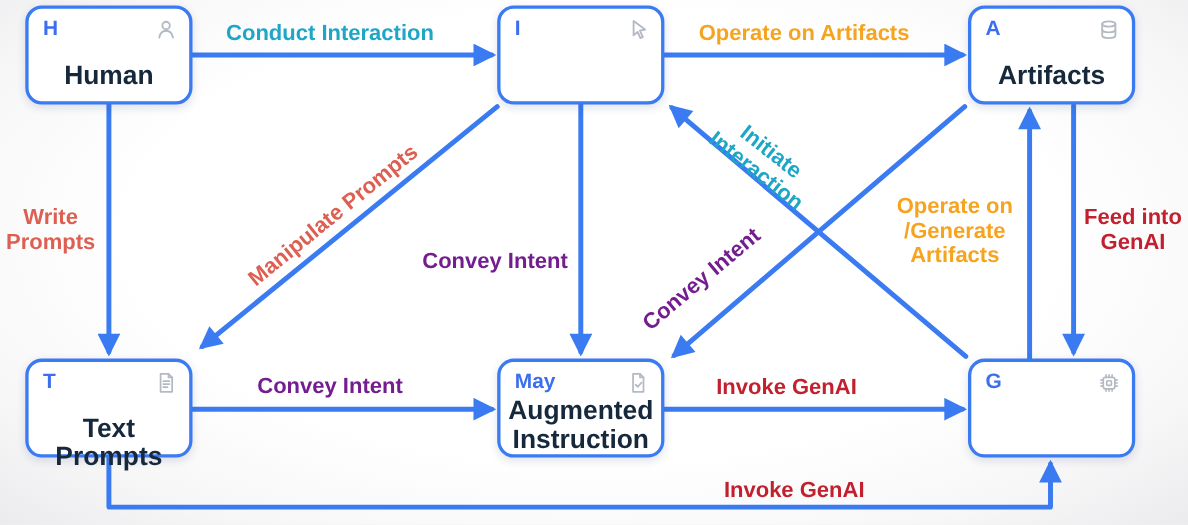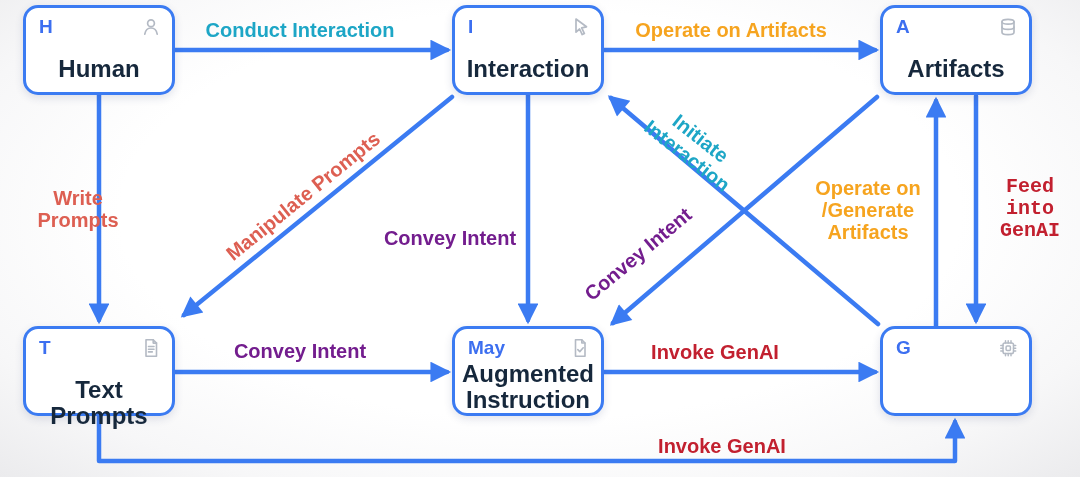--- a/index.html
+++ b/index.html
@@ -78,21 +78,20 @@
     <span class="title">Human</span>
   </div>
 
   <div class="node" style="left:452px;top:5px">
     <span class="letter">I</span>
     <span class="icon">
       <svg width="22" height="22" viewBox="0 0 22 22" fill="none" stroke="#b4bac4" stroke-width="1.7" stroke-linejoin="round">
         <path d="M7 3 L17.5 10.8 L12.7 11.9 L15.4 17.6 L13.2 18.6 L10.6 13 L7 16.2 Z"></path>
       </svg>
     </span>
-    <span class="title">Interaction</span>
   </div>
 
   <div class="node" style="left:880px;top:5px">
     <span class="letter">A</span>
     <span class="icon">
       <svg width="22" height="22" viewBox="0 0 22 22" fill="none" stroke="#b4bac4" stroke-width="1.7" stroke-linecap="round">
         <ellipse cx="11" cy="5.8" rx="6" ry="2.4"></ellipse>
         <path d="M5 5.8v10.4c0 1.3 2.7 2.4 6 2.4s6-1.1 6-2.4V5.8"></path>
         <path d="M5 11c0 1.3 2.7 2.4 6 2.4s6-1.1 6-2.4"></path>
       </svg>
@@ -132,33 +131,33 @@
         <rect x="9.1" y="9.1" width="4.3" height="4.3" rx="1"></rect>
         <path d="M8.5 6V3.8M11.2 6V3.8M14 6V3.8M8.5 18.7v-2.2M11.2 18.7v-2.2M14 18.7v-2.2M6 8.5H3.8M6 11.2H3.8M6 14H3.8M18.7 8.5h-2.2M18.7 11.2h-2.2M18.7 14h-2.2"></path>
       </svg>
     </span>
   </div>
 
   <div class="edge-label" style="left: 731px; top: 30px; color: rgb(246, 164, 31);">Operate on Artifacts</div>
 
   <div class="edge-label" style="left: 300px; top: 30px; color: rgb(29, 166, 198);">Conduct Interaction</div>
 
-  <div class="edge-label wrap" style="left: 46px; top: 209px; width: 95px; color: rgb(221, 95, 82); margin-left: 32px;">Write Prompts</div>
+  <div class="edge-label wrap" style="left: 46px; top: 209px; width: 95px; color: rgb(221, 95, 82);">Write Prompts</div>
 
   <div class="edge-label rot-m39" style="left: 303px; top: 196px; color: rgb(221, 95, 82);">Manipulate Prompts</div>
 
   <div class="edge-label" style="left: 450px; top: 238px; color: rgb(115, 29, 142);">Convey Intent</div>
 
   <div class="edge-label" style="left: 300px; top: 351px; color: rgb(115, 29, 142);">Convey Intent</div>
 
   <div class="edge-label rot-m40" style="left: 638px; top: 254px; color: rgb(115, 29, 142);">Convey Intent</div>
 
   <div class="edge-label rot-p38 wrap" style="left: 694px; top: 147px; width: 112px; color: rgb(29, 166, 198);">Initiate Interaction</div>
 
   <div class="edge-label wrap" style="left: 868px; top: 210px; width: 118px; color: rgb(246, 164, 31); text-align: center;">Operate on /Generate Artifacts</div>
 
-  <div class="edge-label wrap" style="left: 1030px; top: 209px; width: 96px; color: rgb(194, 32, 47); font-family: Liberation Mono, monospace;">Feed into GenAI</div>
+  <div class="edge-label wrap" style="left: 1030px; top: 209px; width: 96px; color: rgb(194, 32, 47);">Feed into GenAI</div>
 
   <div class="edge-label" style="left: 715px; top: 352px; color: rgb(194, 32, 47);">Invoke GenAI</div>
 
   <div class="edge-label" style="left: 722px; top: 446px; color: rgb(194, 32, 47);">Invoke GenAI</div>
 
 </div>
 
 </body></html>

